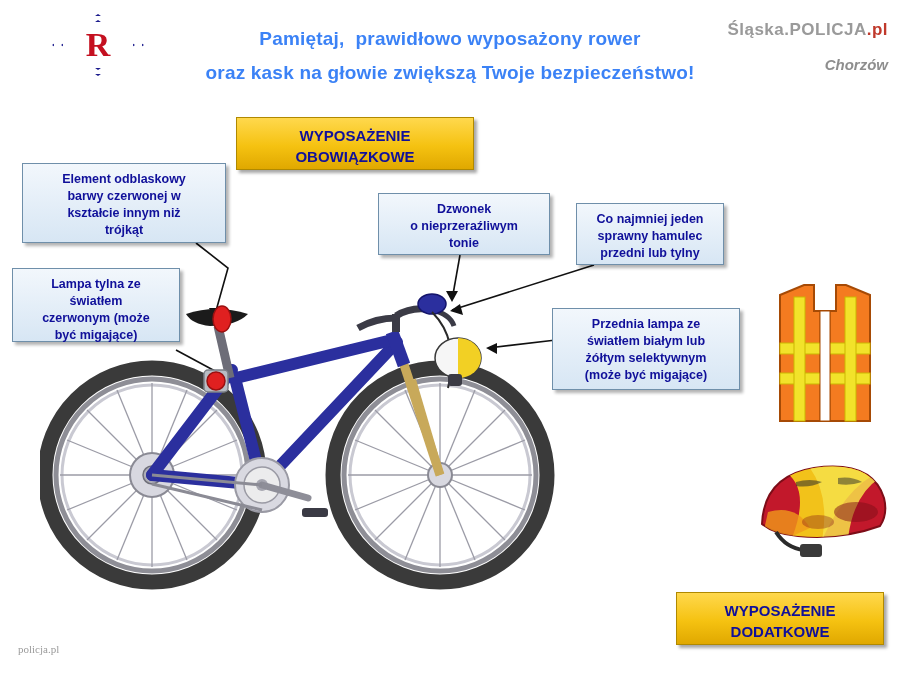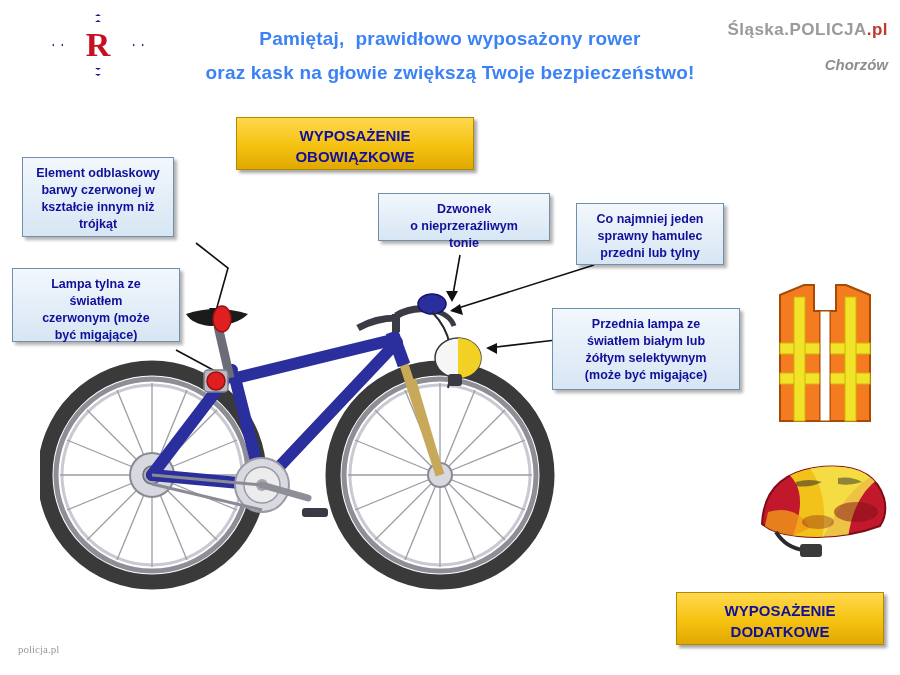--- a/index.html
+++ b/index.html
@@ -134,23 +134,23 @@
     border: 1px solid #6f8faa;
     color: #10109a;
     font-weight: bold;
     font-size: 12.5px;
     line-height: 17px;
     text-align: center;
     padding: 7px 8px;
     box-sizing: border-box;
     box-shadow: 3px 3px 3px rgba(0,0,0,0.3);
   }
-  #callout-reflector { left: 22px;  top: 157px; width: 152px; height: 80px; }
+  #callout-reflector { left: 22px;  top: 163px; width: 204px; height: 80px; }
   #callout-rearlamp  { left: 12px;  top: 268px; width: 168px; height: 74px; }
-  #callout-bell      { left: 378px; top: 193px; width: 172px; height: 48px; }
+  #callout-bell      { left: 378px; top: 193px; width: 172px; height: 62px; }
   #callout-brake     { left: 576px; top: 203px; width: 148px; height: 62px; }
   #callout-frontlamp { left: 552px; top: 308px; width: 188px; height: 82px; }
 
   
   #leaders {
     position: absolute;
     left: 0; top: 0;
     width: 900px; height: 675px;
     pointer-events: none;
   }

